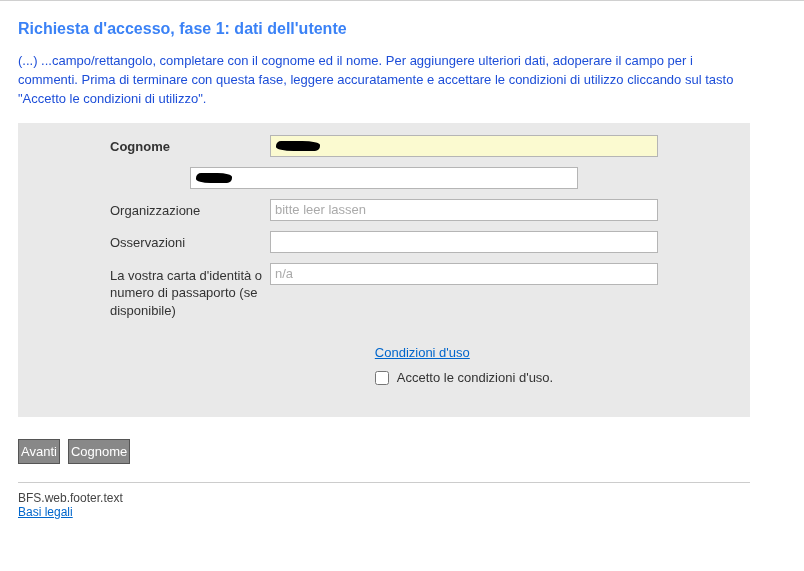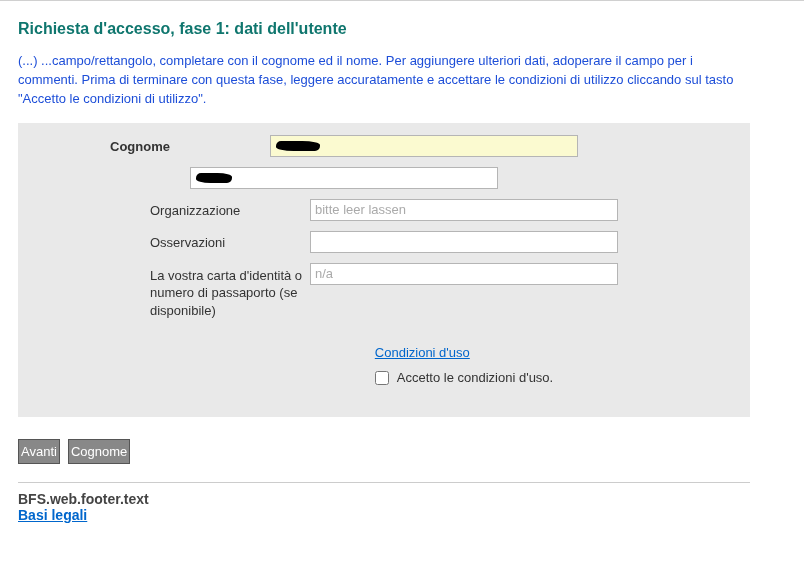--- a/index.html
+++ b/index.html
@@ -15,21 +15,21 @@
   }
   .page {
     padding: 12px 18px 10px 18px;
     width: 768px;
     box-sizing: border-box;
   }
   h1 {
     font-size: 16px;
     font-weight: bold;
     margin: 6px 0 14px 0;
-    color: #0f766e;
+    color: #3b82f6;
   }
   .intro {
     color: #1d4ed8;
     line-height: 1.45;
     margin-bottom: 14px;
   }
   .formpanel {
     background: #e9e9e9;
     padding: 12px 10px 8px 10px;
   }
@@ -44,21 +44,21 @@
     padding-top: 4px;
     color: #333;
   }
   .row .lbl.bold {
     font-weight: bold;
   }
   .row .fld {
     flex: 0 0 auto;
   }
   input[type=text] {
-    width: 308px;
+    width: 388px;
     height: 22px;
     border: 1px solid #b5b5b5;
     box-sizing: border-box;
     padding: 1px 4px;
     font-size: 13px;
     font-family: Arial, Helvetica, sans-serif;
     color: #333;
   }
   input[type=text]::placeholder {
     color: #aaa;
@@ -112,23 +112,22 @@
     border: 1px solid #555;
     padding: 4px 2px;
     font-size: 13px;
     font-family: Arial, Helvetica, sans-serif;
     cursor: pointer;
   }
   .footer {
     border-top: 1px solid #ccc;
     margin-top: 18px;
     padding-top: 8px;
-    font-size: 14px;
+    font-size: 12px;
     color: #444;
-    font-weight: bold;
   }
   .footer a {
     color: #0066cc;
     text-decoration: underline;
     cursor: pointer;
   }
 </style>
 </head>
 <body>
 

